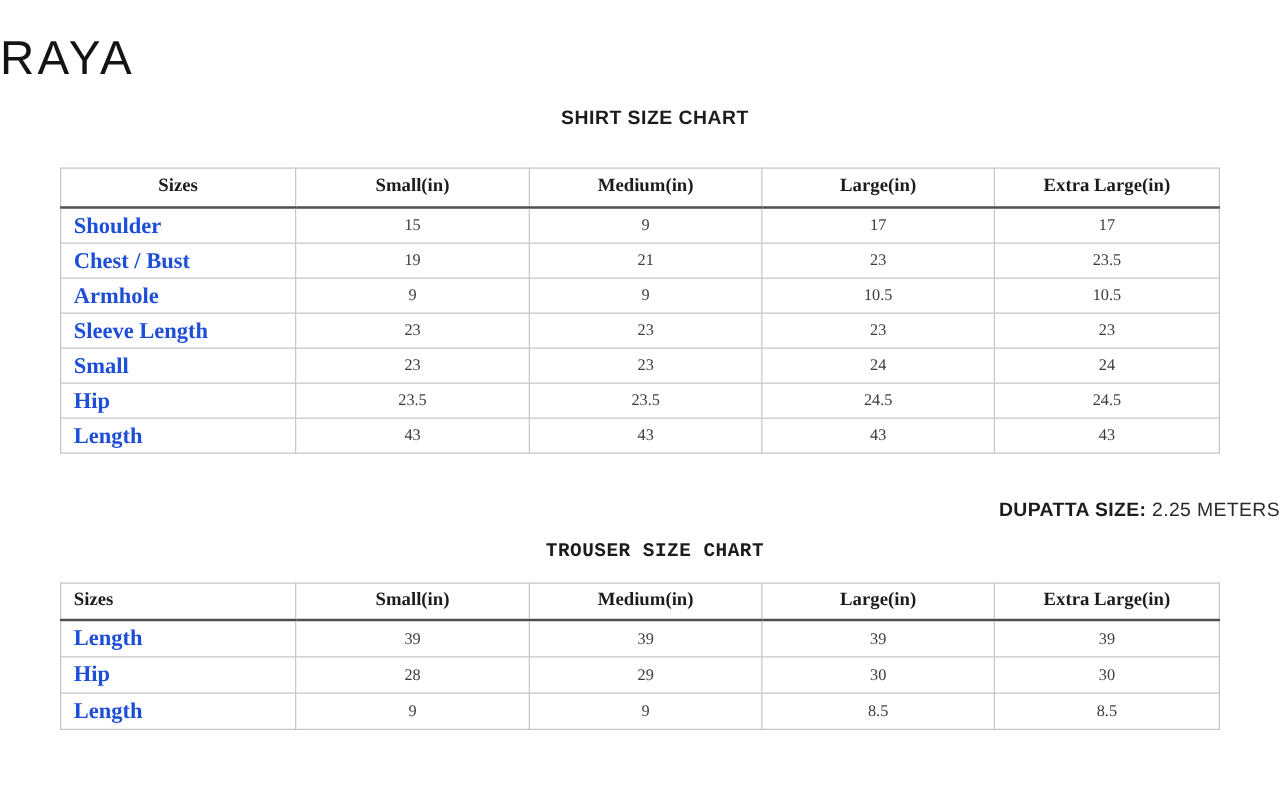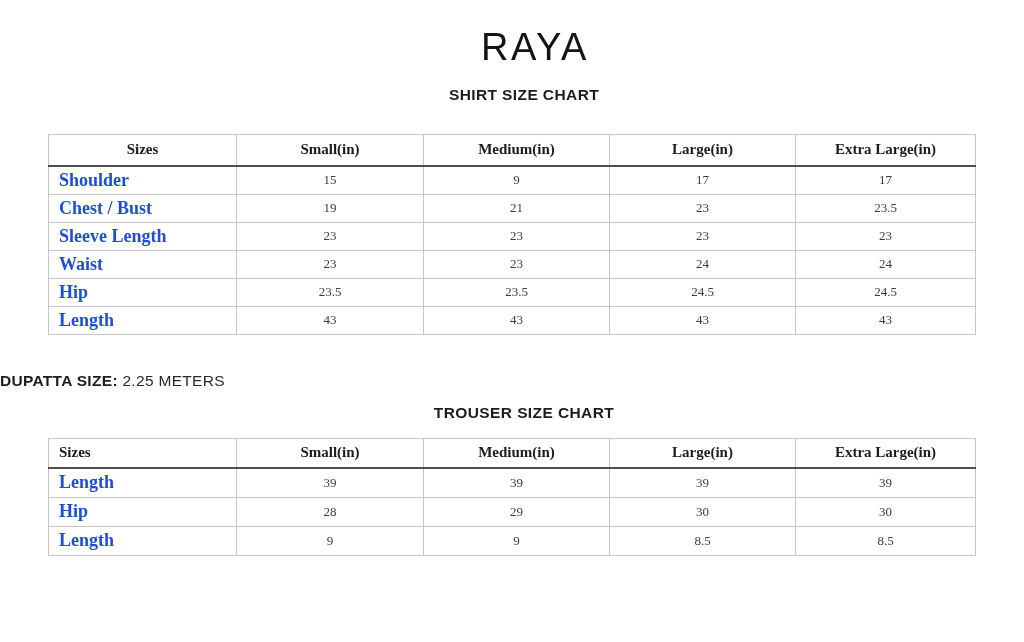--- a/index.html
+++ b/index.html
@@ -8,27 +8,25 @@
     width: 1024px;
     height: 642px;
     overflow: hidden;
     font-family: "Liberation Sans", "DejaVu Sans", sans-serif;
     color: #1f1f1f;
   }
   .page { width: 1024px; height: 642px; position: relative; }
 
   .brand-title {
     margin-top: 26px;
-    text-align: center;
     font-size: 38px;
     line-height: 1.15;
     font-weight: 500;
     letter-spacing: 2.5px;
     color: #141414;
-    padding-left: 46px;
   }
   .section-title {
     text-align: center;
     font-size: 15.5px;
     font-weight: bold;
     letter-spacing: 0.4px;
     color: #1c1c1c;
     padding-left: 24px;
   }
   .shirt-title { margin-top: 16px; }
@@ -76,29 +74,29 @@
   #shirt-table { margin-top: 30px; }
   #shirt-table td { height: 28px; }
 
   #trouser-table { margin-top: 16px; }
   #trouser-table td { height: 29px; }
   #trouser-table thead th { height: 30px; }
   #trouser-table thead th:first-child { text-align: left; padding-left: 10px; }
 
   .dupatta-line {
     margin-top: 37px;
-    text-align: left;
+    text-align: right;
     font-size: 15.5px;
     color: #1c1c1c;
     letter-spacing: 0.3px;
   }
   .dupatta-line .bold-part { font-weight: bold; }
   .dupatta-line .value-part { font-weight: normal; color: #2a2a2a; }
 
-  .trouser-title { margin-top: 14px; }
+  .trouser-title { margin-top: 14px; font-family: Liberation Mono, monospace; }
 </style>
 </head>
 <body>
 
 <div class="page">
 
   <div class="brand-title">RAYA</div>
 
   <div class="section-title shirt-title">SHIRT SIZE CHART</div>
 
@@ -128,28 +126,35 @@
           <td class="size-value">17</td>
         </tr>
         <tr>
           <td class="row-label">Chest / Bust</td>
           <td class="size-value">19</td>
           <td class="size-value">21</td>
           <td class="size-value">23</td>
           <td class="size-value">23.5</td>
         </tr>
         <tr>
+          <td class="row-label">Armhole</td>
+          <td class="size-value">9</td>
+          <td class="size-value">9</td>
+          <td class="size-value">10.5</td>
+          <td class="size-value">10.5</td>
+        </tr>
+        <tr>
           <td class="row-label">Sleeve Length</td>
           <td class="size-value">23</td>
           <td class="size-value">23</td>
           <td class="size-value">23</td>
           <td class="size-value">23</td>
         </tr>
         <tr>
-          <td class="row-label">Waist</td>
+          <td class="row-label">Small</td>
           <td class="size-value">23</td>
           <td class="size-value">23</td>
           <td class="size-value">24</td>
           <td class="size-value">24</td>
         </tr>
         <tr>
           <td class="row-label">Hip</td>
           <td class="size-value">23.5</td>
           <td class="size-value">23.5</td>
           <td class="size-value">24.5</td>

